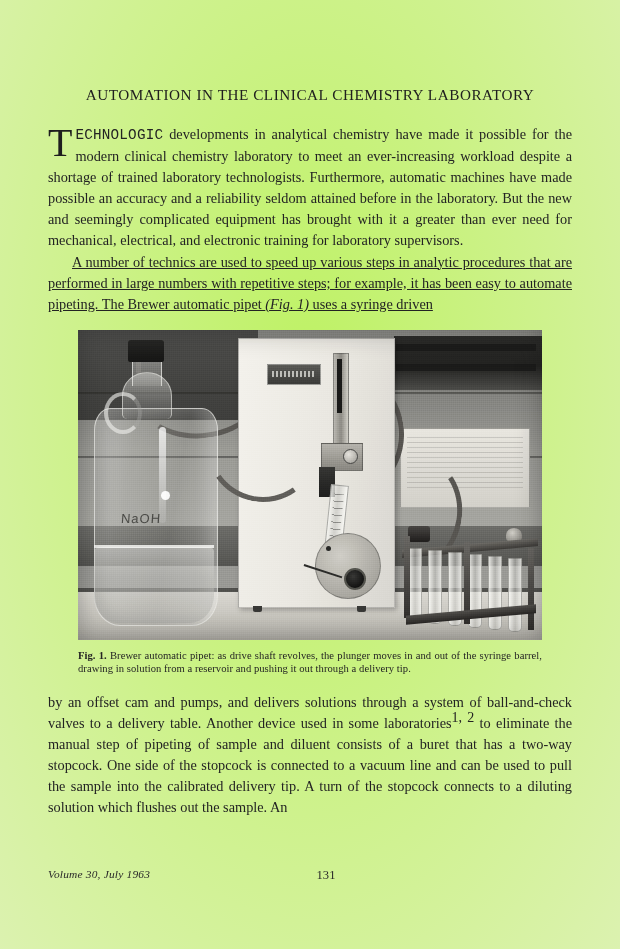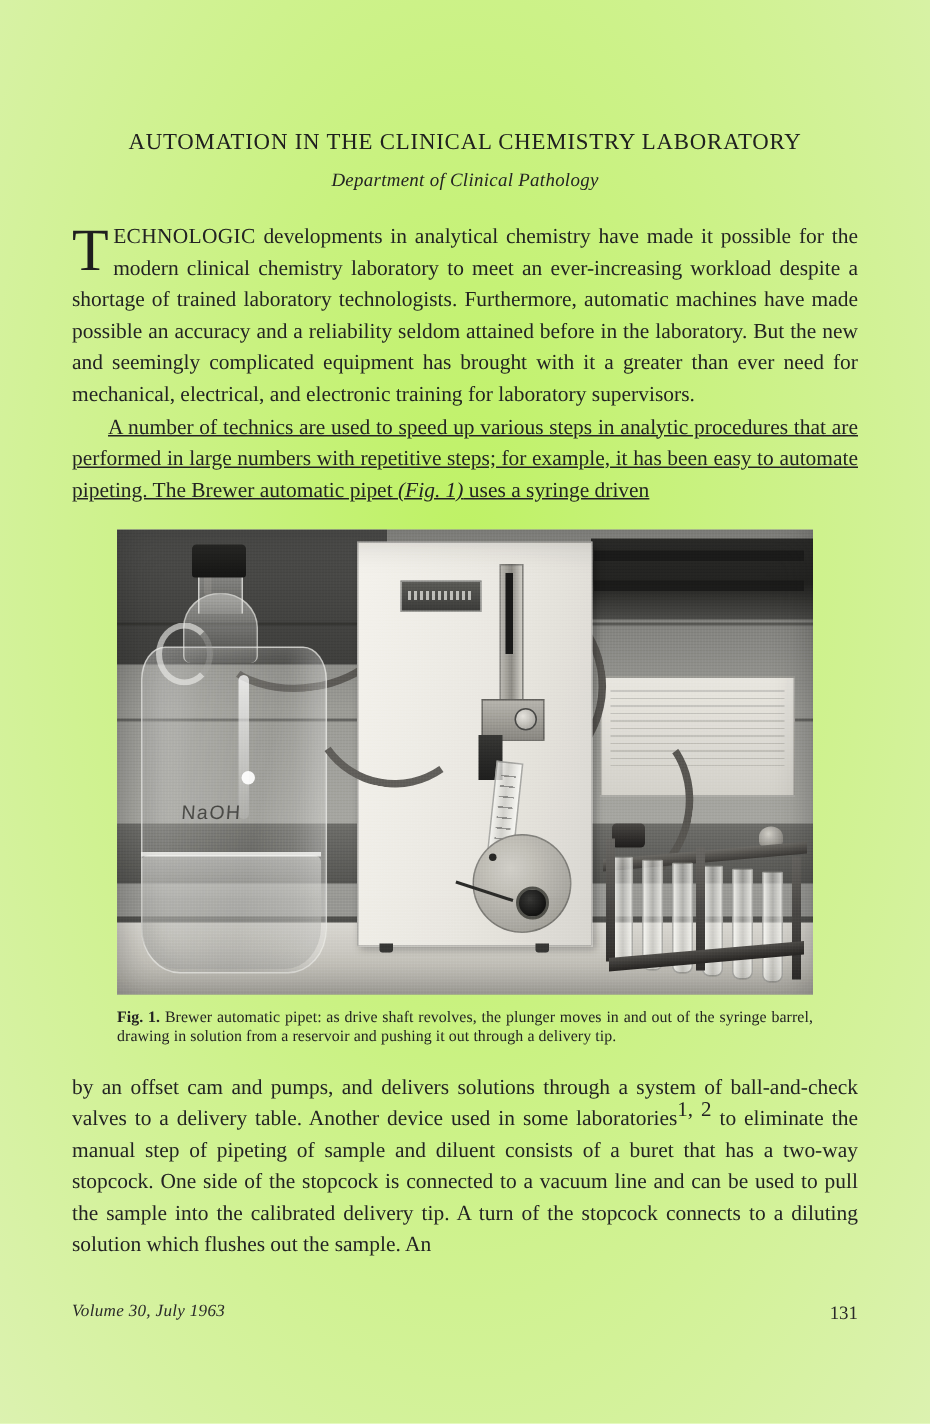--- a/index.html
+++ b/index.html
@@ -85,20 +85,21 @@
     float: left;
     font-size: 40px;
     line-height: 33px;
     padding: 2px 2px 0 0;
     margin-right: 1px;
     font-family: "Liberation Serif", "DejaVu Serif", serif;
     color: #1e1e1e;
   }
   .caps-lead {
     letter-spacing: 0.2px;
+    font-family: Liberation Mono, monospace;
   }
   .ital { font-style: italic; }
   sup.ref {
     font-size: 14px;
     vertical-align: super;
     line-height: 0;
   }
 
   
   .figure-block {
@@ -411,38 +412,37 @@
     height: 20px;
   }
   .footer-left {
     position: absolute; left: 0; top: 0;
     font-style: italic;
     font-size: 11.4px;
     color: #2a2a29;
     letter-spacing: .2px;
   }
   .footer-page {
-    position: absolute; left: 0; top: 0; width: 524px;
-    text-align: right;
+    position: absolute; left: 16px; top: 0; width: 524px;
+    text-align: center;
     font-size: 12.6px;
     color: #2a2a29;
   }
 </style>
 </head>
 <body>
 
 <div class="page">
   <div class="paper-tint"></div>
 
   <div class="content">
 
     <div class="article-title">AUTOMATION IN THE CLINICAL CHEMISTRY LABORATORY</div>
 
 
-    <div class="dept-line">Department of Clinical Pathology</div>
 
     <p class="body-par par-first dropcap-par">
       <span class="dropcap">T</span><span class="caps-lead">ECHNOLOGIC</span><span> developments in analytical chemistry have made it possible for the modern clinical chemistry laboratory to meet an ever-increasing workload despite a shortage of trained laboratory technologists. Furthermore, automatic machines have made possible an accuracy and a reliability seldom attained before in the laboratory. But the new and seemingly complicated equipment has brought with it a greater than ever need for mechanical, electrical, and electronic training for laboratory supervisors.</span>
     </p>
 
     <p class="body-par par-indent">
       <span>A number of technics are used to speed up various steps in analytic procedures that are performed in large numbers with repetitive steps; for example, it has been easy to automate pipeting. The Brewer automatic pipet </span><span class="ital">(Fig. 1)</span><span> uses a syringe driven</span>
     </p>
 
     <div class="figure-block">

